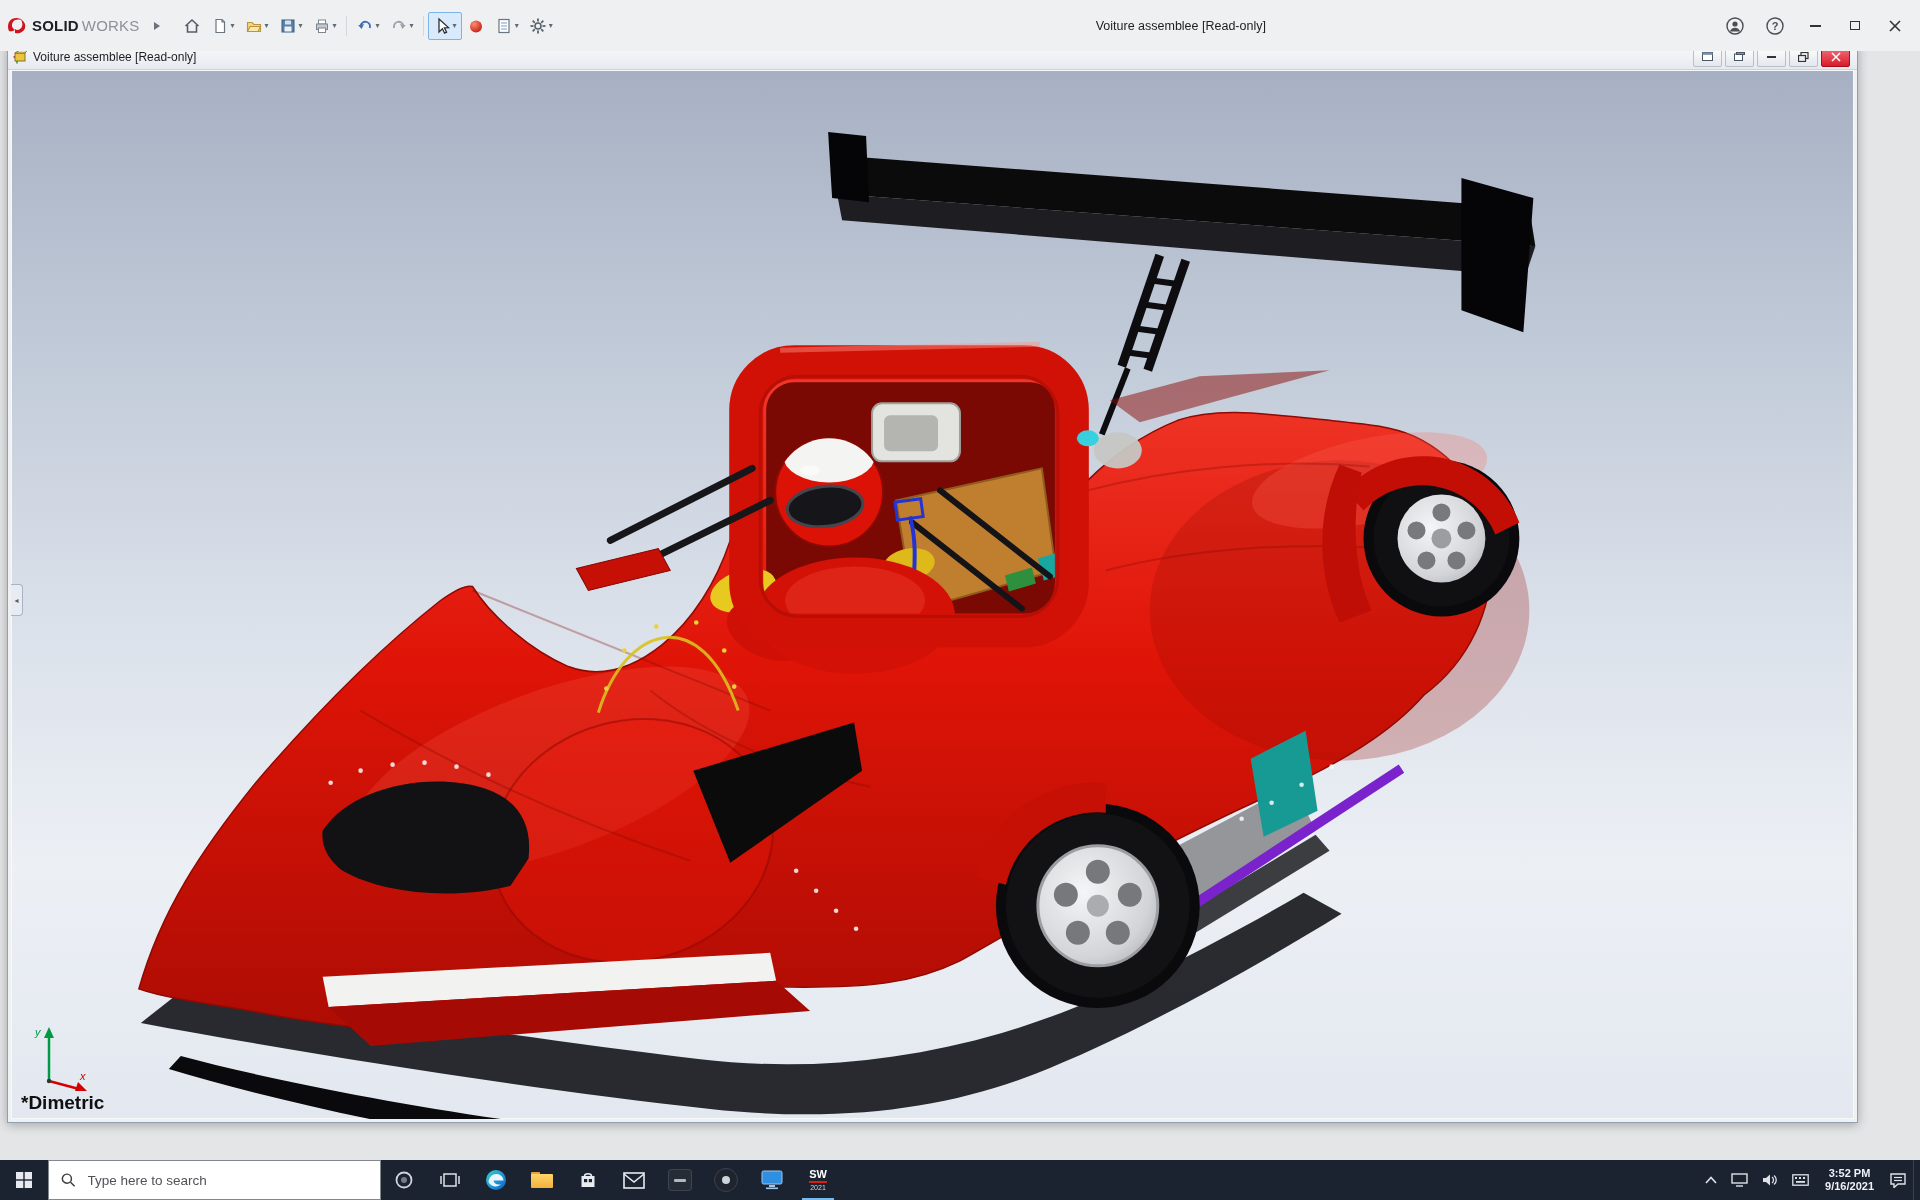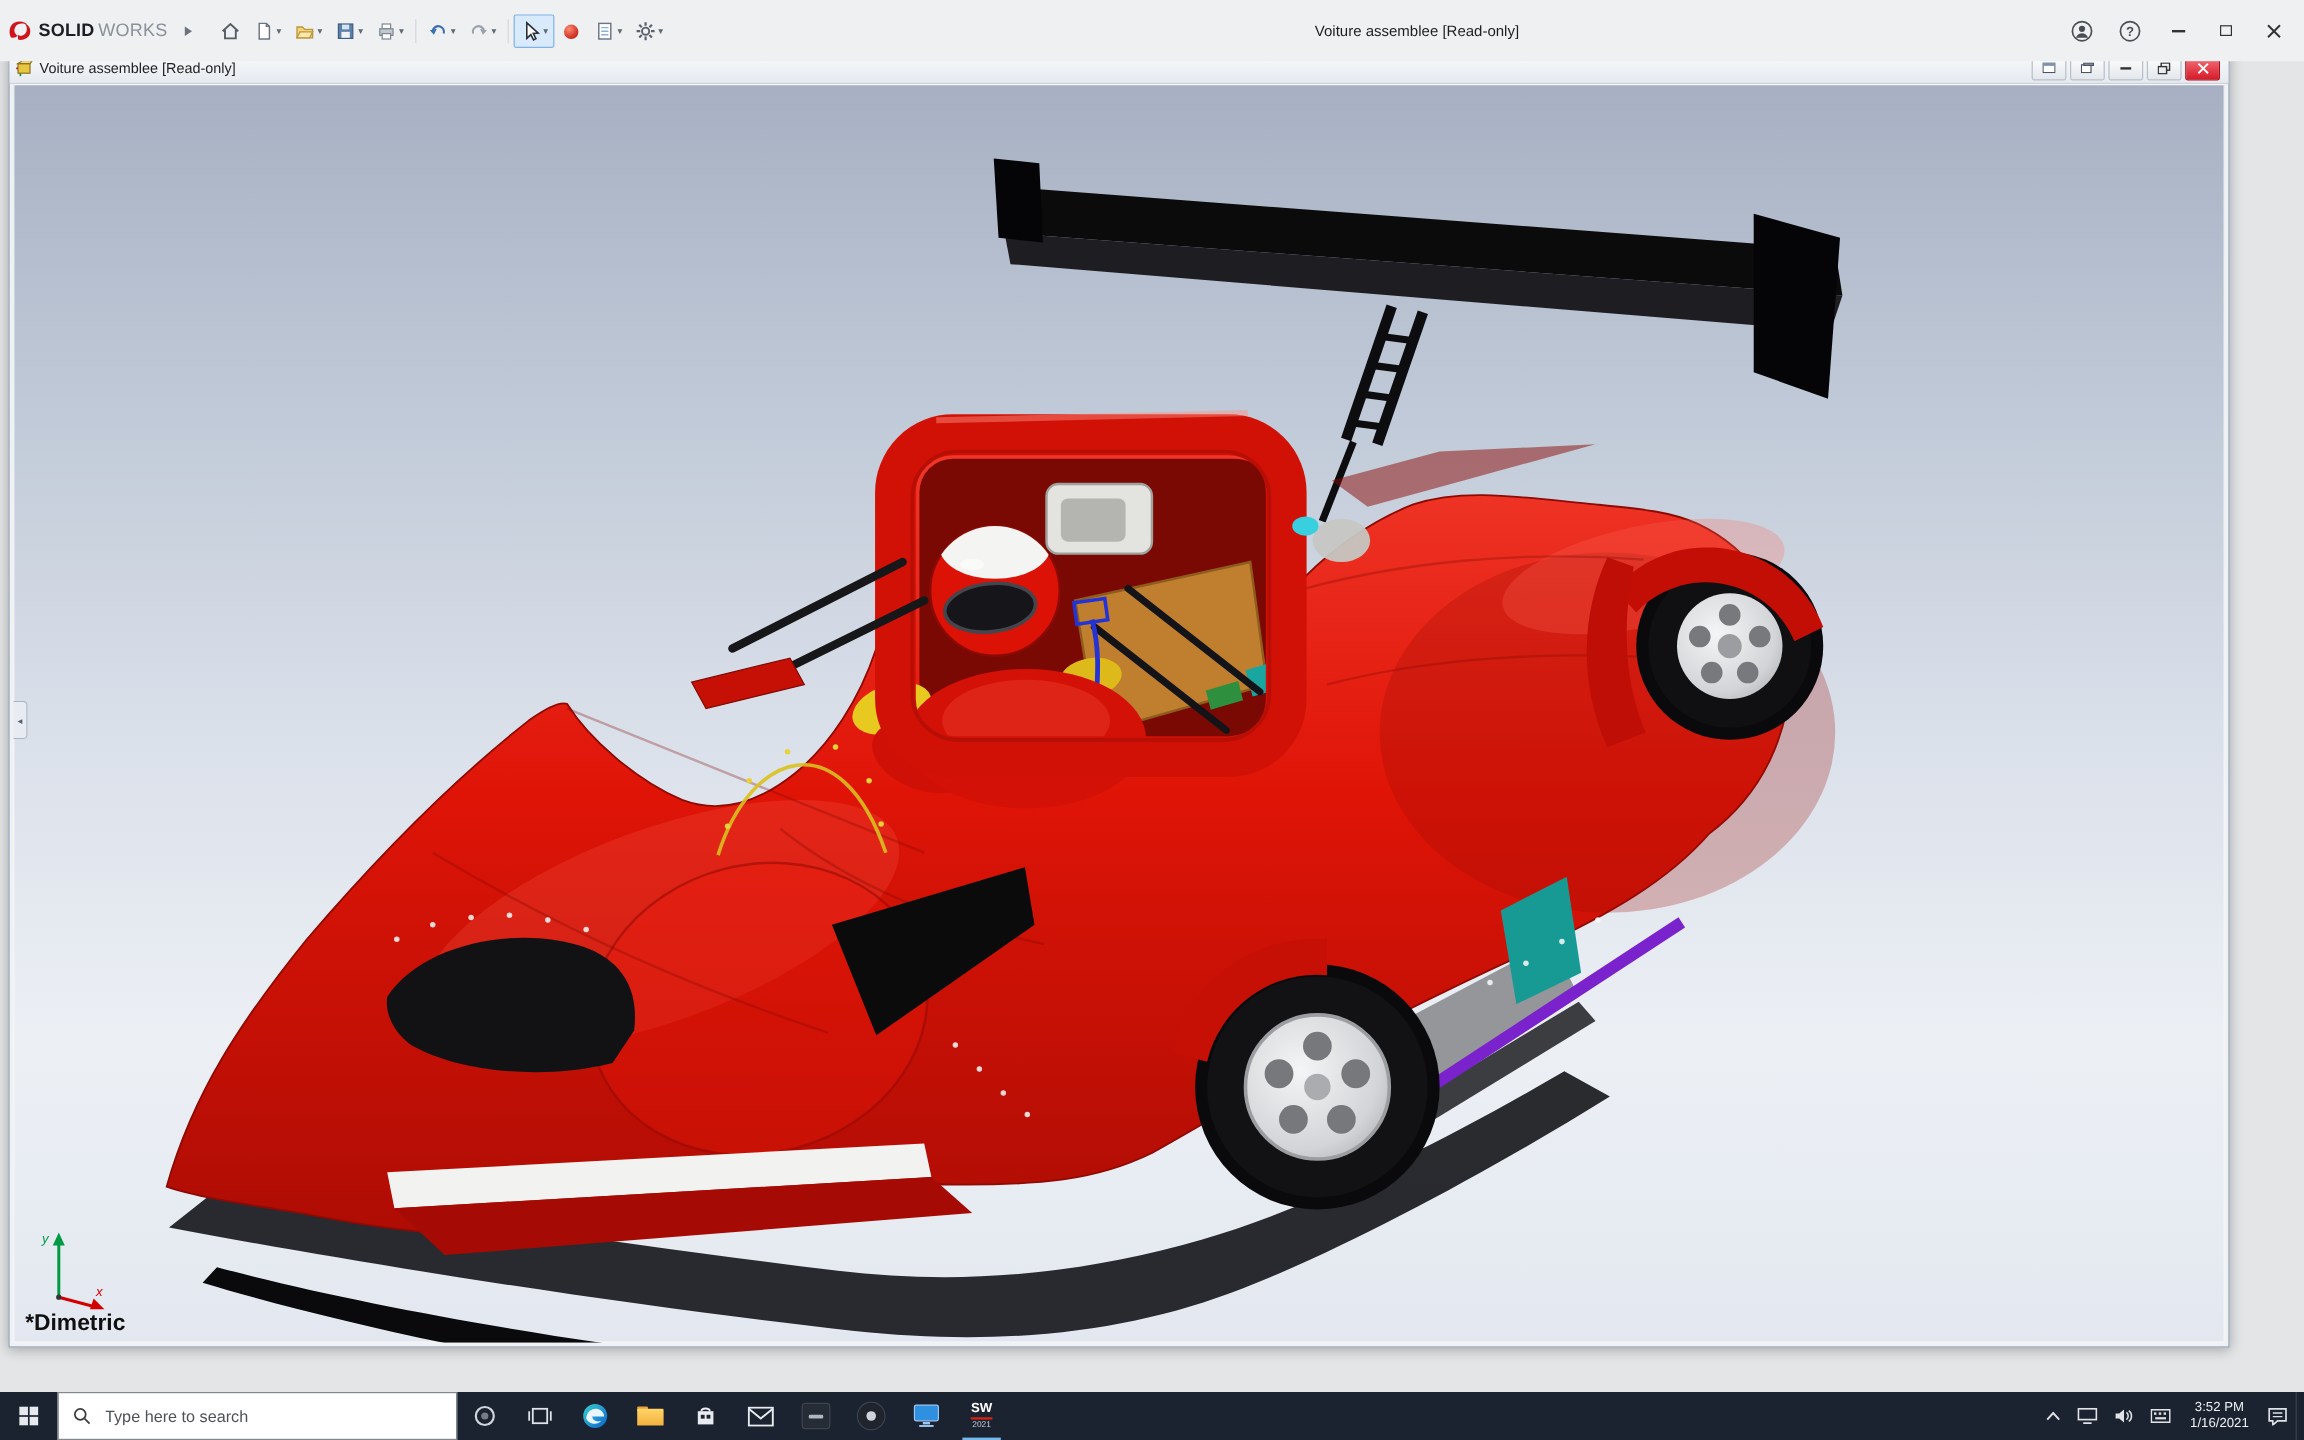--- a/index.html
+++ b/index.html
@@ -59,21 +59,21 @@
                      background:linear-gradient(#ffd567,#f3b13f);border-radius:1px;}
   .dark-tile{width:22px;height:20px;background:#262c36;border:1px solid #3c4452;border-radius:3px;
              display:flex;align-items:center;justify-content:center;}
   .dark-tile .bar{width:12px;height:3px;background:#aeb6c2;border-radius:1px;}
   .round-tile{width:22px;height:22px;background:#20242c;border-radius:50%;border:1px solid #3a4150;
               display:flex;align-items:center;justify-content:center;}
   .round-tile .dot{width:8px;height:8px;background:#cdd3dc;border-radius:50%;}
   .sw-ico{display:flex;flex-direction:column;align-items:center;line-height:1;gap:1px;}
   .sw-logo{font-size:11px;font-weight:bold;color:#fff;border-bottom:2px solid #d42015;padding-bottom:1px;}
   .sw-year{font-size:7px;color:#cdd4dd;}
-  .tray{margin-left:auto;display:flex;align-items:center;}
+  .tray{margin-left:auto;display:flex;align-items:center;font-weight:bold;}
   .tray-item{height:40px;display:flex;align-items:center;justify-content:center;padding:0 7px;}
   .clock{text-align:center;font-size:11px;color:#eef1f5;line-height:13px;padding:0 9px;}
   .show-desktop{width:6px;height:40px;border-left:1px solid #3a4150;}
 </style>
 </head>
 <body>
 
 <div class="titlebar">
   <svg width="22" height="22" viewBox="0 0 22 22">
     <path d="M3,16 C1,12 2,6 6,4 C10,2 15,3 17,6 C14,4 9,4 7,7 C5,10 6,13 9,15 C7,16 5,17 3,16 Z" fill="#d0141c"></path>
@@ -578,21 +578,21 @@
       <svg width="17" height="12" viewBox="0 0 17 12">
         <rect x="0.8" y="0.8" width="15.4" height="10.4" fill="none" stroke="#dfe3e8" stroke-width="1.3"></rect>
         <rect x="3" y="3" width="2" height="2" fill="#dfe3e8"></rect>
           <rect x="7" y="3" width="2" height="2" fill="#dfe3e8"></rect>
         <rect x="11" y="3" width="2" height="2" fill="#dfe3e8"></rect>
           <rect x="4" y="7" width="9" height="1.8" fill="#dfe3e8"></rect>
       </svg>
     </div>
     <div class="clock">
       <div>3:52 PM</div>
-      <div>1/16/2021</div>
+      <div>9/16/2021</div>
     </div>
     <div class="tray-item">
       <svg width="16" height="15" viewBox="0 0 16 15">
         <path d="M1,1 H15 V11 H8 L4,14.5 V11 H1 Z" fill="none" stroke="#dfe3e8" stroke-width="1.4"></path>
         <line x1="4" y1="4.5" x2="12" y2="4.5" stroke="#dfe3e8" stroke-width="1.2"></line>
         <line x1="4" y1="7.5" x2="12" y2="7.5" stroke="#dfe3e8" stroke-width="1.2"></line>
       </svg>
     </div>
     <div class="show-desktop"></div>
   </div>

